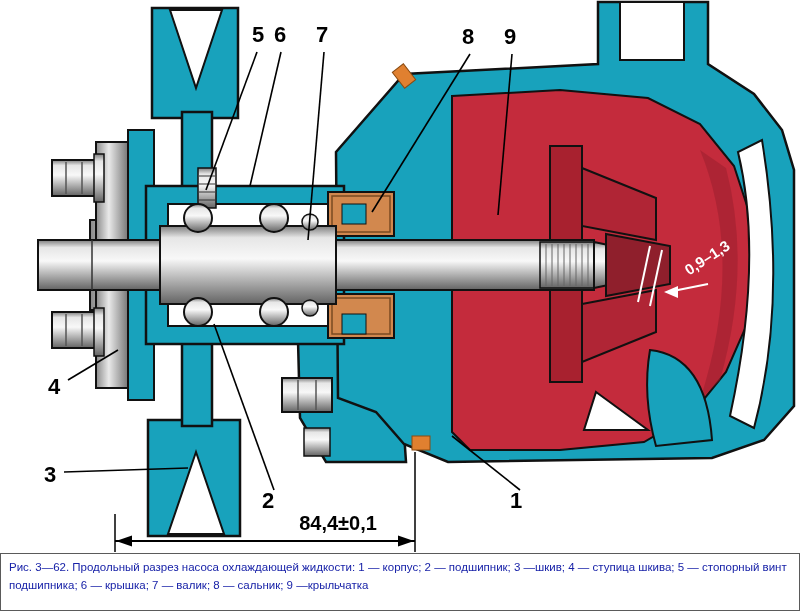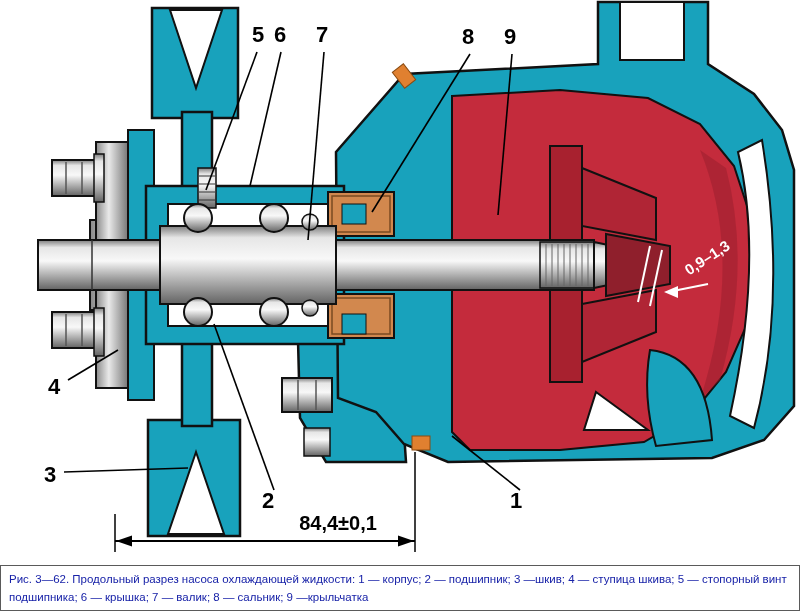--- a/index.html
+++ b/index.html
@@ -2,21 +2,21 @@
 <html><head>
 <meta charset="utf-8">
 <style>
   html,body{margin:0;padding:0;background:#ffffff}
   .page{position:relative;width:800px;height:611px;background:#fff;font-family:"Liberation Sans",sans-serif;overflow:hidden}
   .diagram{display:block}
   svg text{user-select:none}
   .callout{font:bold 22px "Liberation Sans",sans-serif;fill:#000}
   .dim{font:bold 20px "Liberation Sans",sans-serif;fill:#000}
   .gap{font:bold 15px "Liberation Sans",sans-serif;fill:#fff}
-  .caption{position:absolute;left:0;right:0;bottom:0;height:46px;box-sizing:border-box;
+  .caption{position:absolute;left:0;right:0;bottom:0;height:58px;box-sizing:border-box;
            border:1px solid #5a5a5a;background:#fff;padding:5px 8px 4px;
            font-size:11.5px;line-height:1.55;color:#1822a8}
 </style>
 </head>
 <body>
 
 <div class="page">
 
   <svg class="diagram" width="800" height="565" viewBox="0 0 800 565" xmlns="http://www.w3.org/2000/svg">
 

